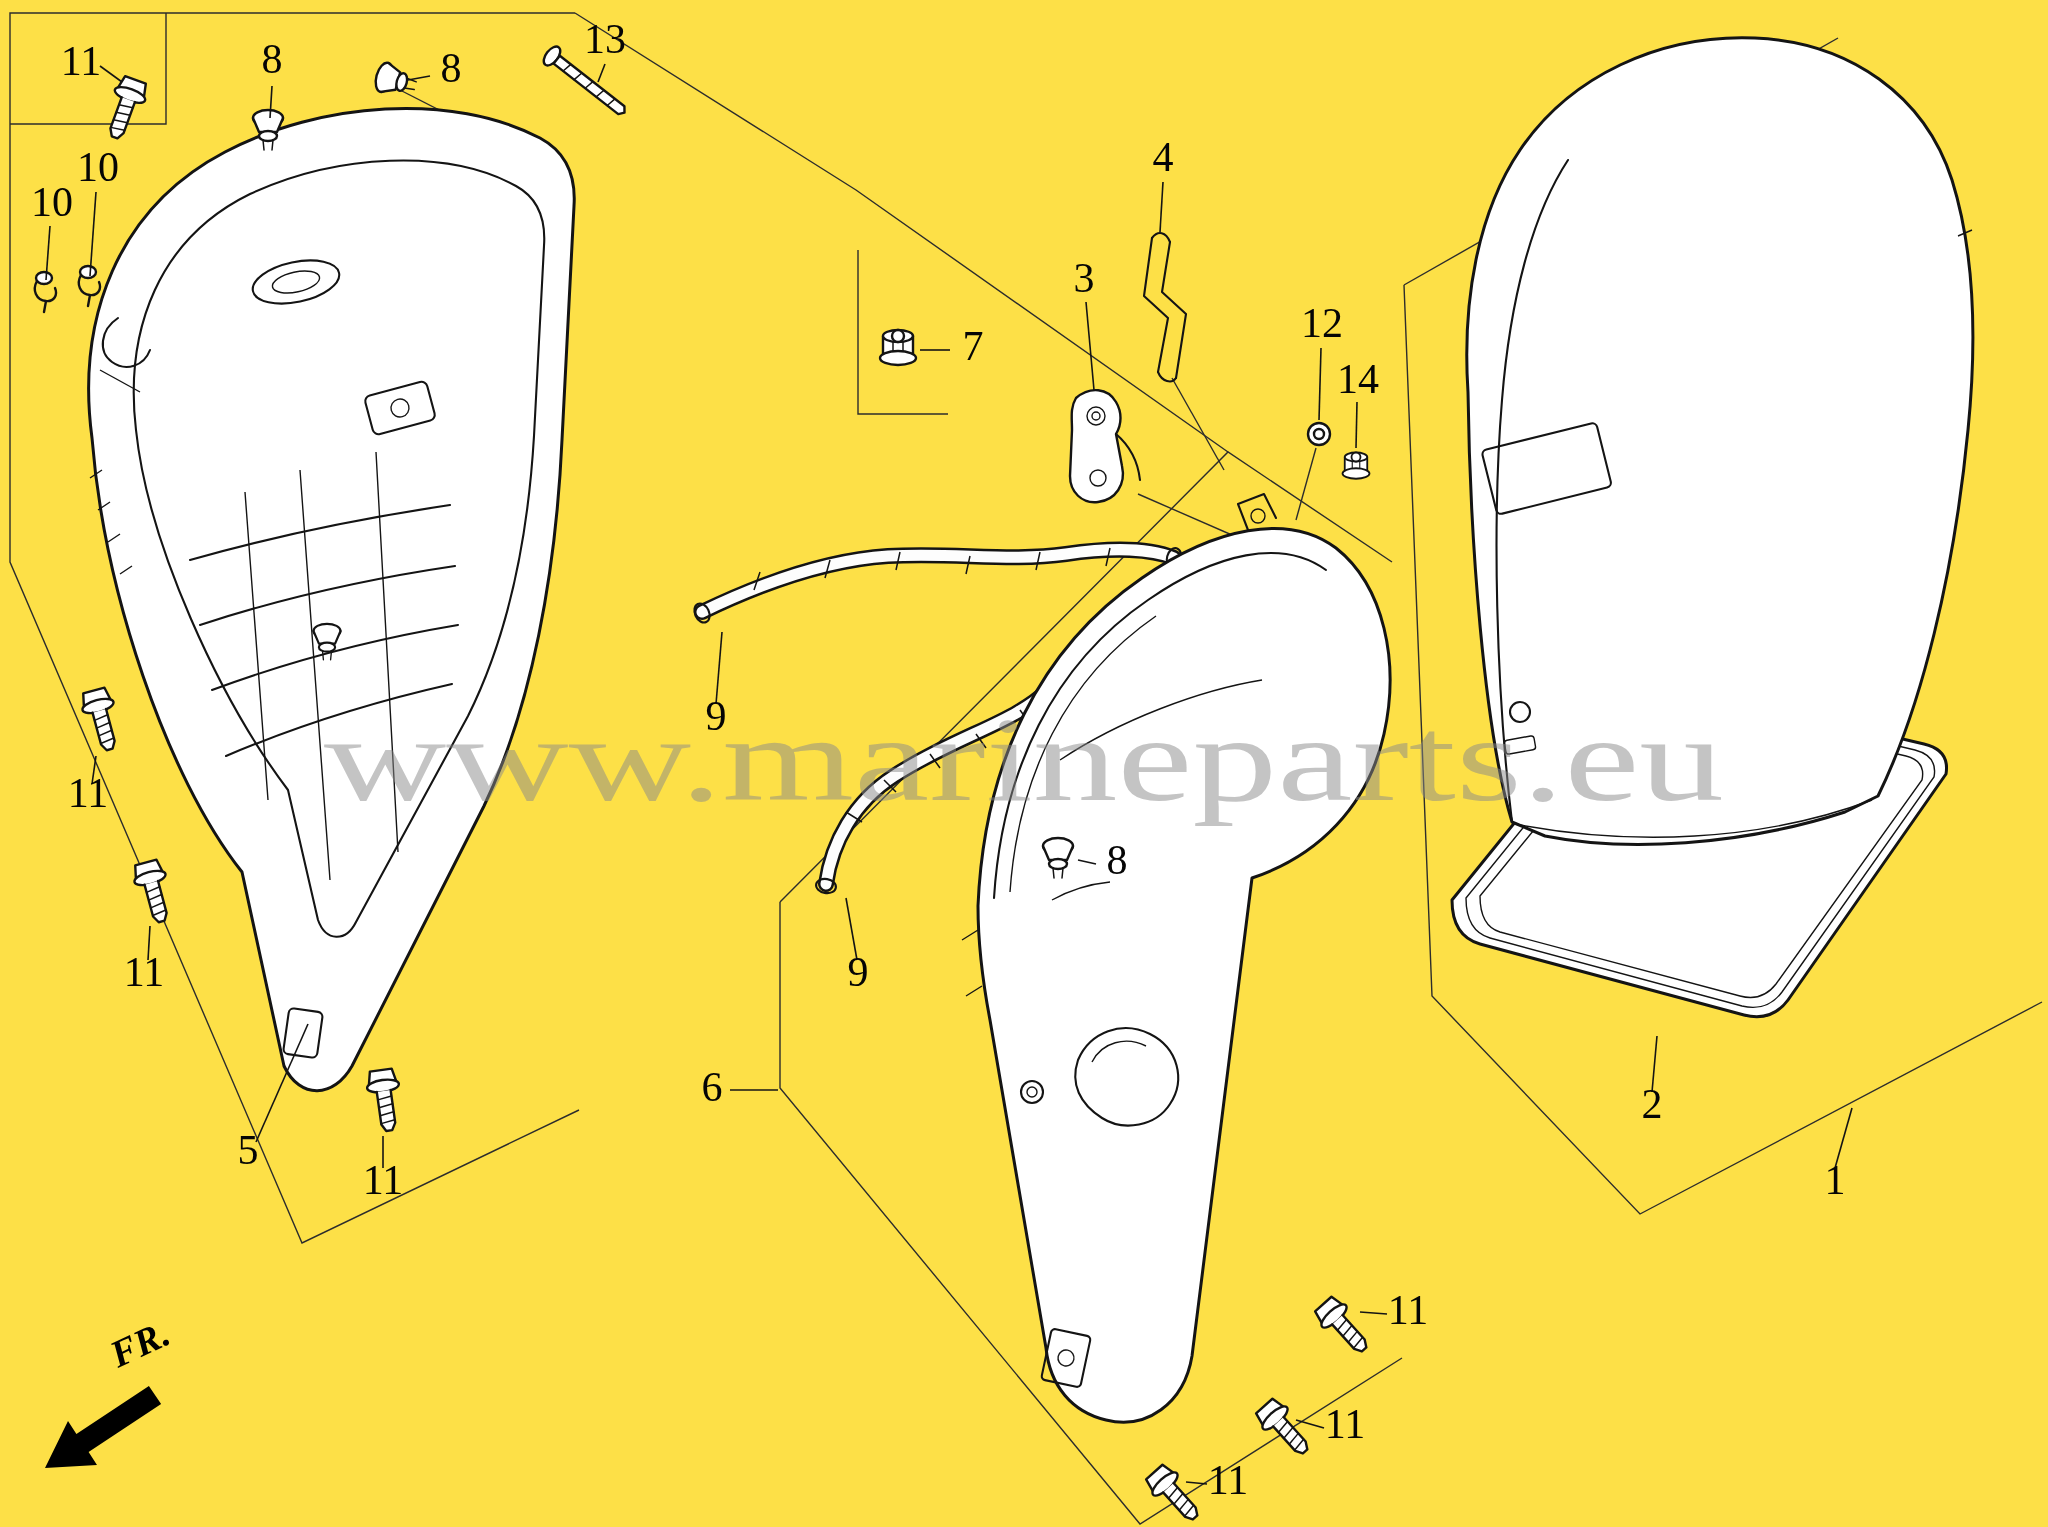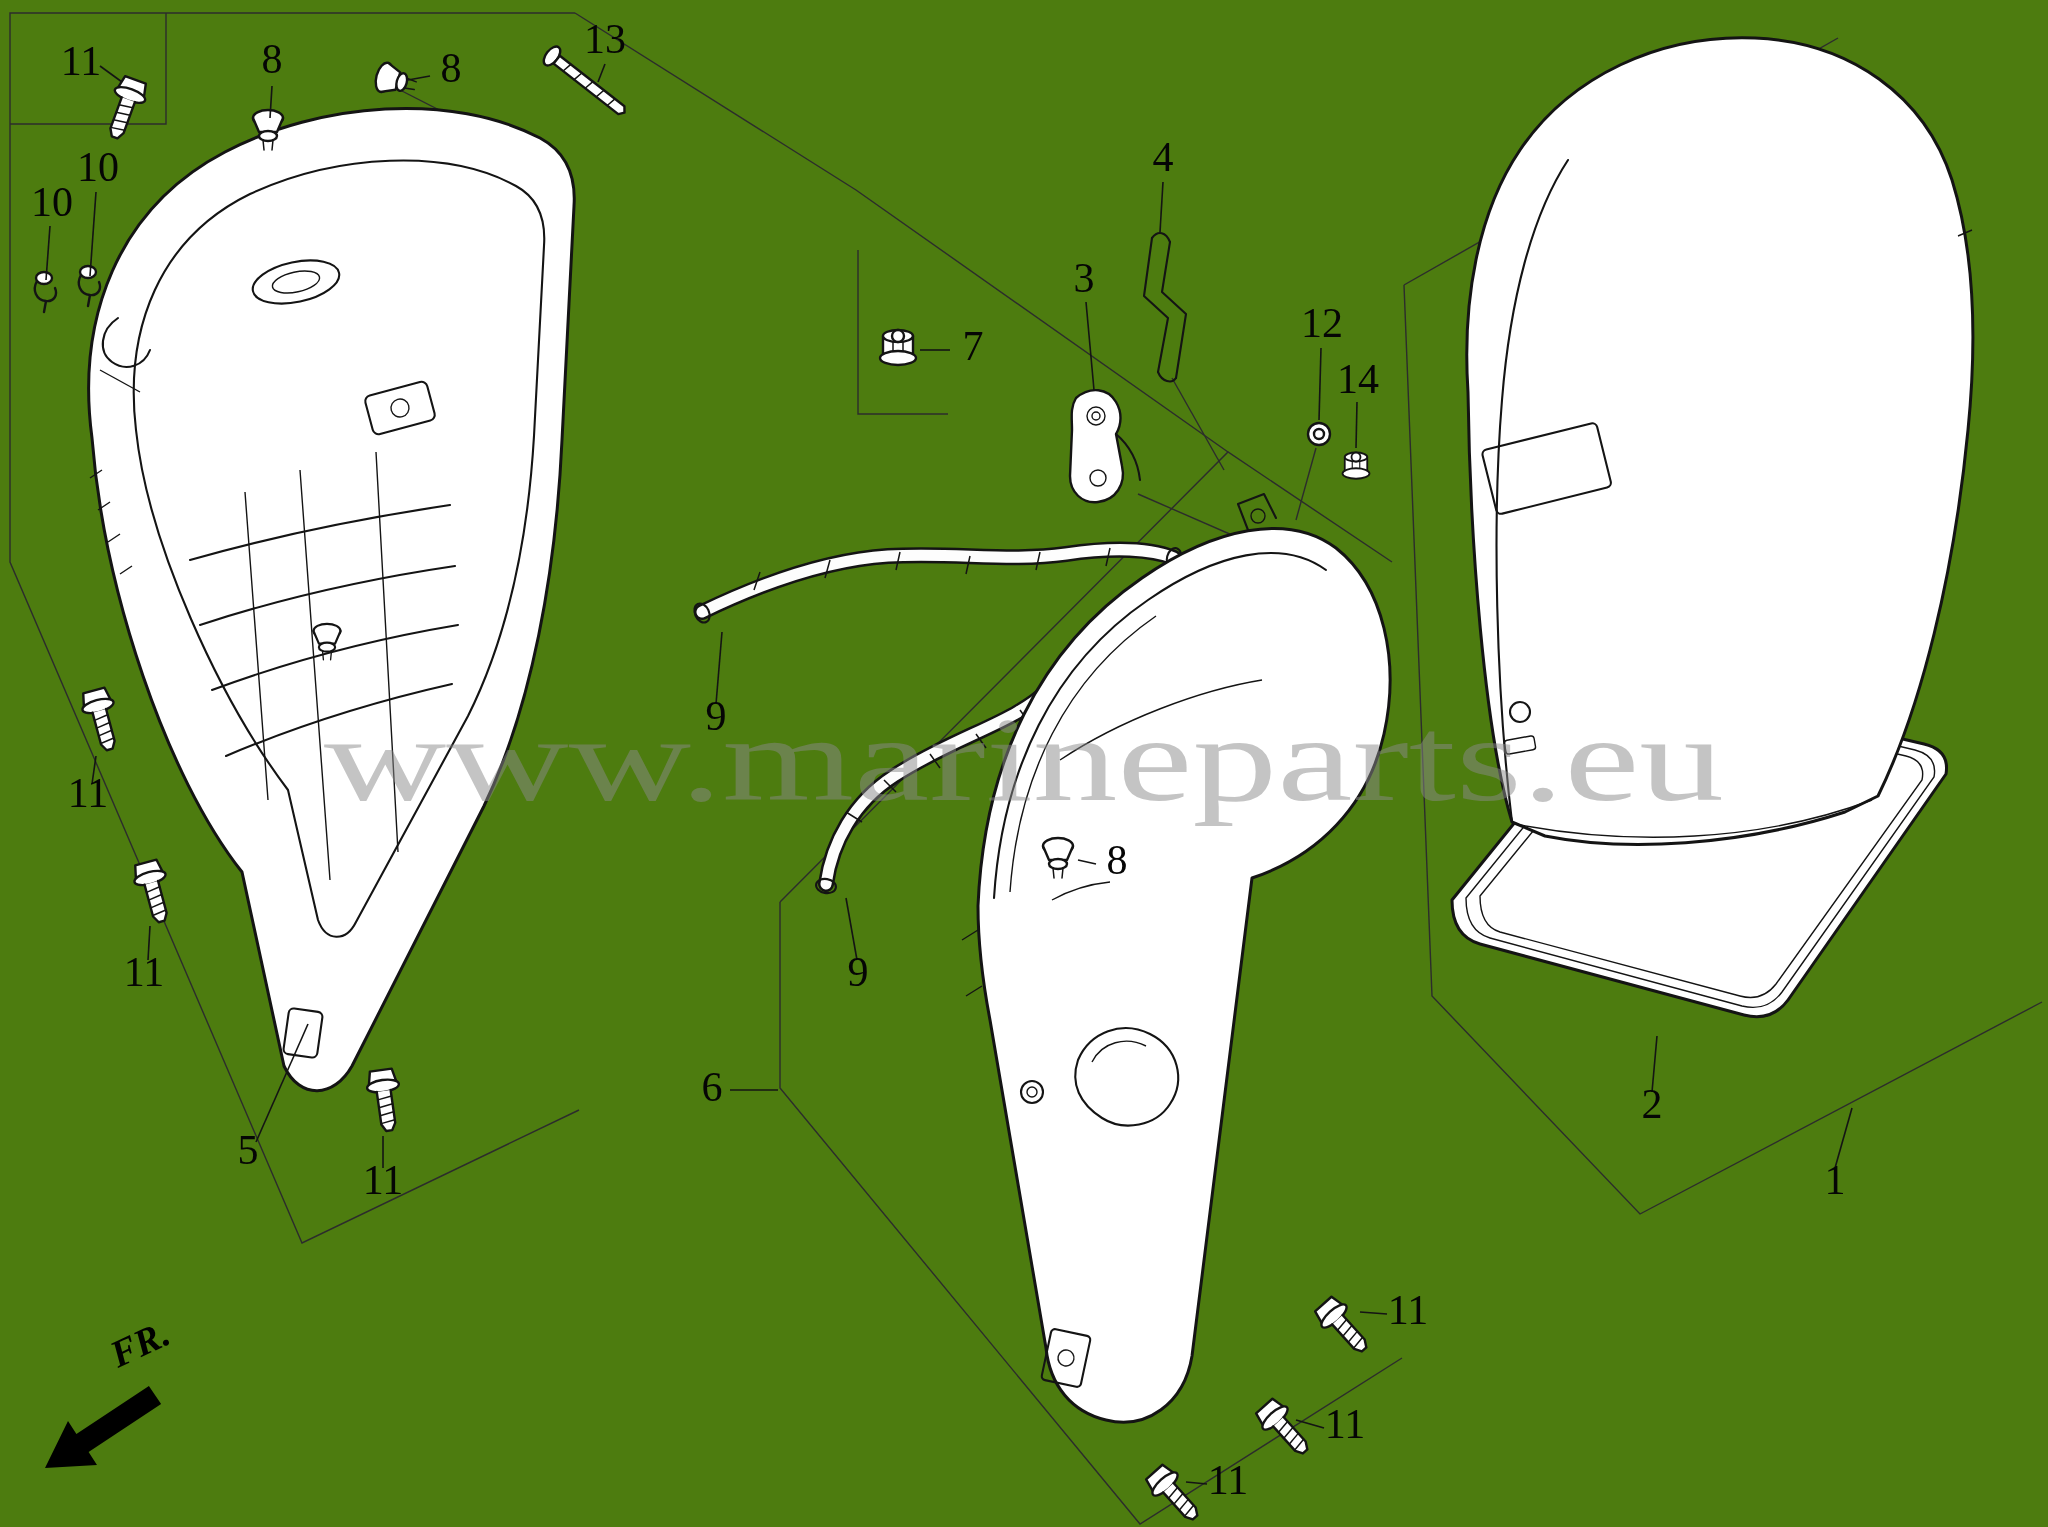--- a/index.html
+++ b/index.html
@@ -1,16 +1,16 @@
 <!DOCTYPE html>
 <html><head>
 <meta charset="utf-8">
 <style>
   html,body{margin:0;padding:0;background:#ffffff;}
-  #stage{position:relative;width:2048px;height:1527px;background:#4d7c0f;overflow:hidden;}
+  #stage{position:relative;width:2048px;height:1527px;background:#fde047;overflow:hidden;}
   svg{display:block;}
   .part{fill:#ffffff;stroke:#141414;stroke-width:3;stroke-linejoin:round;stroke-linecap:round;}
   .detail{fill:none;stroke:#141414;stroke-width:2.1;stroke-linejoin:round;stroke-linecap:round;}
   .fine{fill:none;stroke:#141414;stroke-width:1.4;}
   .boundary{fill:none;stroke:#2c2c2c;stroke-width:1.4;}
   .leader{stroke:#141414;stroke-width:1.6;}
   .callout{font-family:"Liberation Serif",serif;font-size:42px;fill:#050505;text-anchor:middle;}
   .watermark{font-family:"Liberation Serif",serif;font-size:120px;fill:#8a8a8a;opacity:.5;text-anchor:middle;}
   .fr-label{font-family:"Liberation Serif",serif;font-style:italic;font-weight:700;font-size:38px;fill:#000;}
   .hw{fill:#ffffff;stroke:#141414;stroke-width:2.4;stroke-linejoin:round;stroke-linecap:round;}

